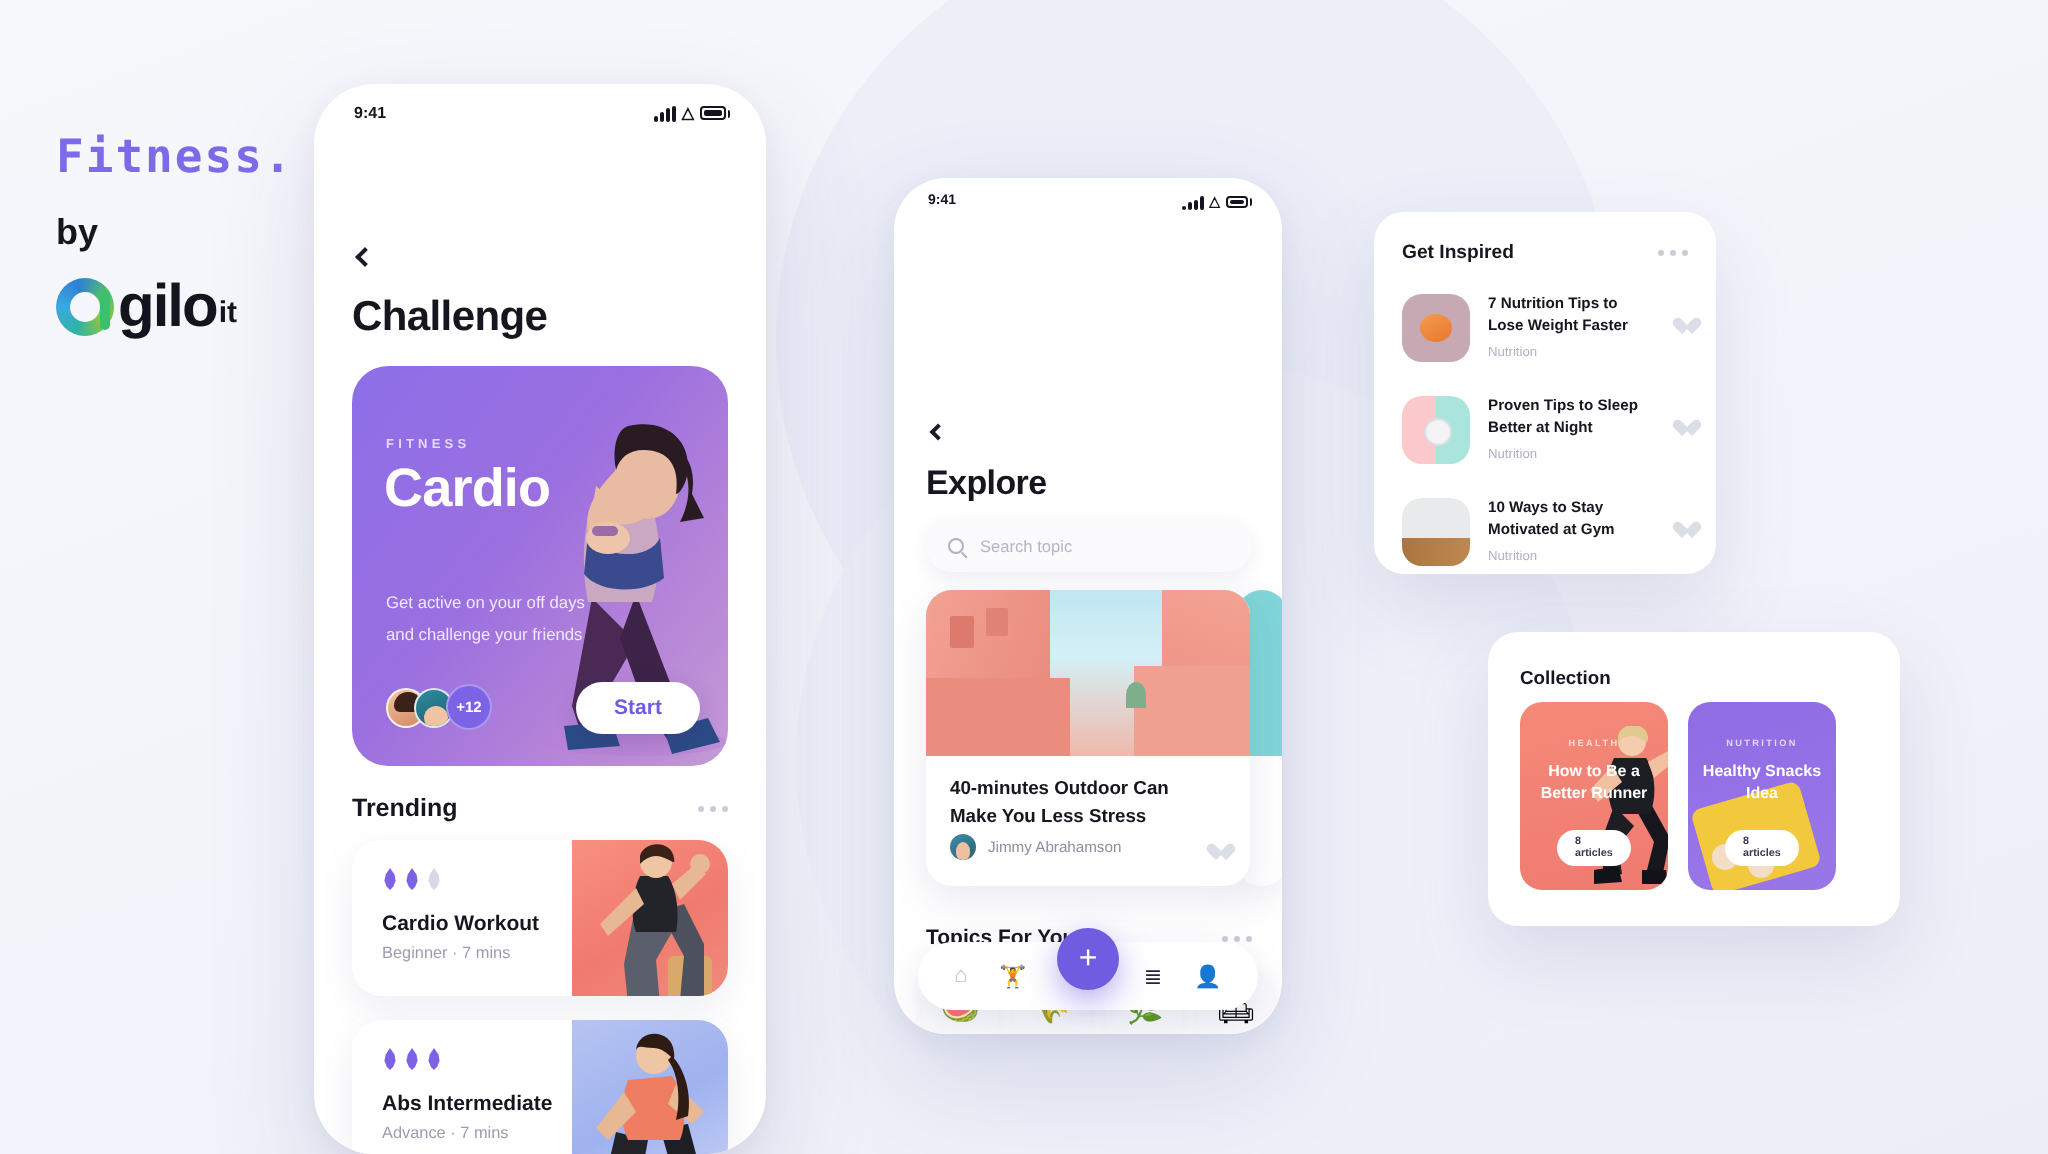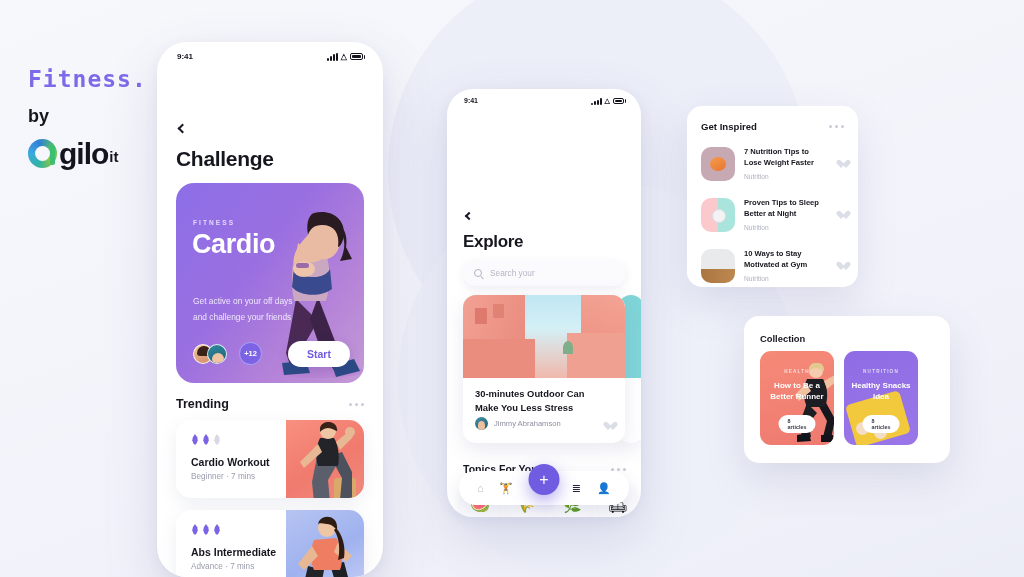--- a/index.html
+++ b/index.html
@@ -99,21 +99,21 @@
     width:20px; height:20px; border-radius:50%; border:1.5px solid rgba(255,255,255,0.85);
     margin-right:-6px; overflow:hidden; position:relative;
   }
   #av1 { background:linear-gradient(160deg,#f5c6a5,#d18a63); }
   #av1::after{content:"";position:absolute;left:3px;top:1px;width:14px;height:10px;border-radius:7px 7px 3px 3px;background:#3a2218;}
   #av2 { background:linear-gradient(160deg,#2f8a9e,#1d5f72); }
   #av2::after{content:"";position:absolute;left:4px;top:8px;width:12px;height:12px;border-radius:50%;background:#f0c3a2;}
   #av-more {
     width:23px; height:23px; border-radius:50%; background:#7c63e6; color:#fff;
     font-size:7.5px; font-weight:bold; display:flex; align-items:center; justify-content:center;
-    border:1.5px solid rgba(255,255,255,0.35); margin-left:18px; z-index:3;
+    border:1.5px solid rgba(255,255,255,0.35); margin-left:2px; z-index:3;
   }
   #start-btn {
     position:absolute; right:14px; bottom:16px; width:62px; height:26px; border-radius:14px;
     background:#fff; color:#6f5ce0; font-size:10.5px; font-weight:bold;
     display:flex; align-items:center; justify-content:center;
     box-shadow:0 4px 12px rgba(60,40,120,.2);
   }
 
   #trending-head { position:absolute; left:19px; top:355px; width:188px; display:flex; justify-content:space-between; align-items:center;}
   #trending-title { font-size:12.5px; font-weight:bold; color:#16161f; }
@@ -391,38 +391,38 @@
       <span class="bat" style="width:11px;height:6px;padding:1px">
           <i style="width:100%"></i>
         </span>
     </span>
   </div>
   <span class="chev" id="p2-back"></span>
   <div id="p2-title">Explore</div>
 
   <div id="search-box">
     <span class="mag"></span>
-    <span id="search-ph">Search your</span>
+    <span id="search-ph">Search topic</span>
   </div>
 
   <div id="featured-strip">
     <div id="featured-peek">
       <div id="peek-img"></div>
     </div>
     <div id="featured-card">
       <div id="featured-img">
         <div id="feat-bldg-l"></div>
         <div id="feat-bldg-l2"></div>
         <div id="feat-win1"></div>
         <div id="feat-win2"></div>
         <div id="feat-bldg-r"></div>
         <div id="feat-bldg-r2"></div>
         <div id="feat-palm"></div>
       </div>
-      <div id="featured-title">30-minutes Outdoor Can Make You Less Stress</div>
+      <div id="featured-title">40-minutes Outdoor Can Make You Less Stress</div>
       <div id="featured-author">
         <span id="fa-avatar"></span>
         <span id="featured-author-name">Jimmy Abrahamson</span>
       </div>
       <span id="featured-heart" class="heart"></span>
     </div>
   </div>
 
   <div id="topics-head">
     <span id="topics-title">Topics For You</span>

